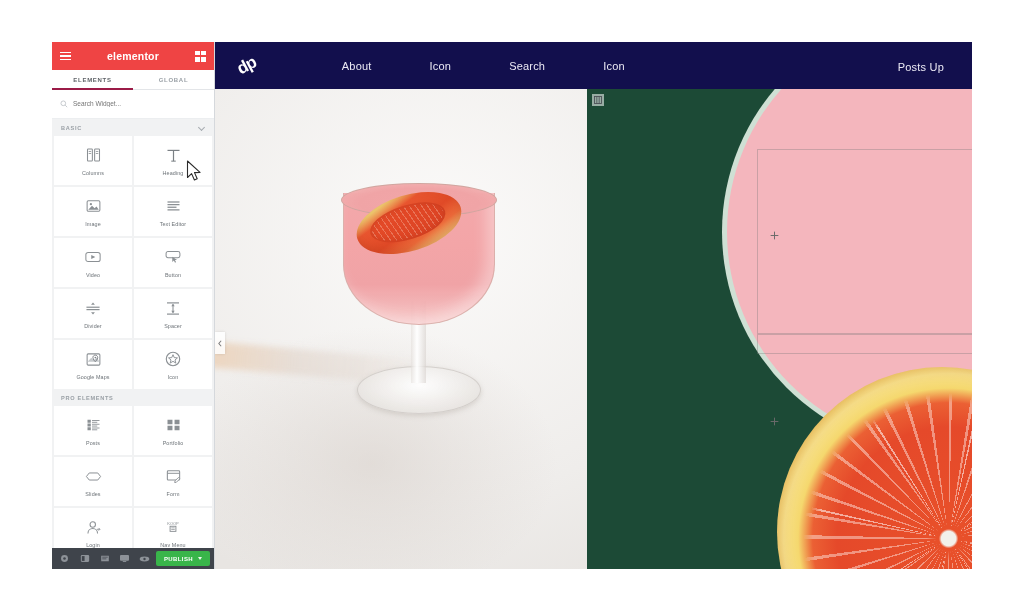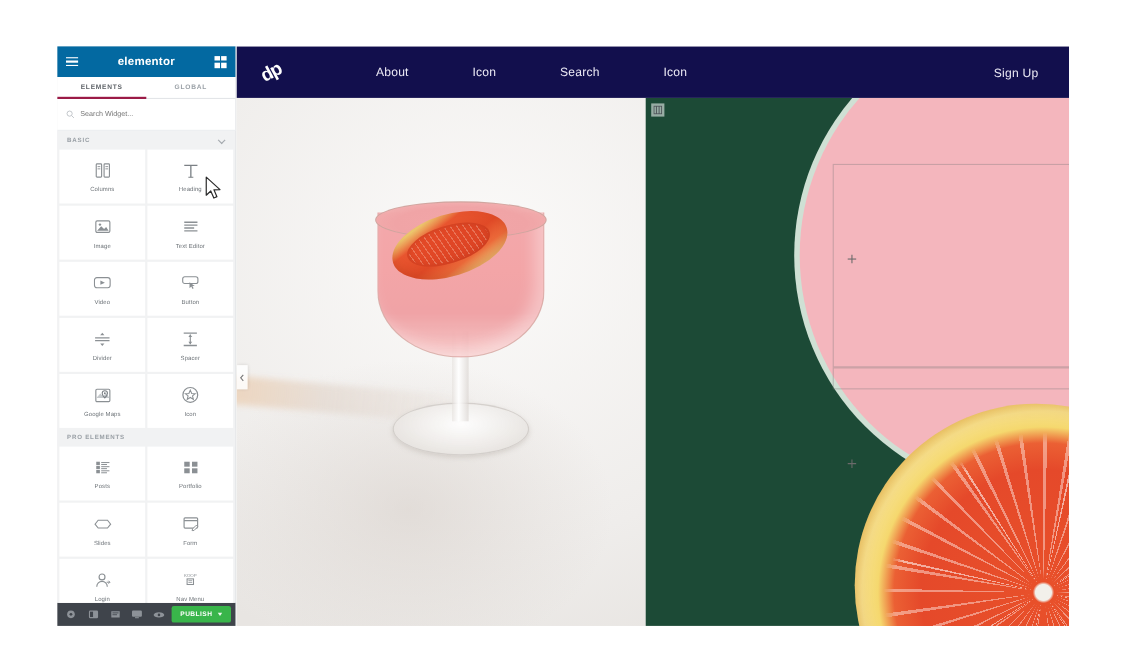--- a/index.html
+++ b/index.html
@@ -23,21 +23,21 @@
   
   #panel {
     position: absolute; left: 0; top: 0;
     width: 163px; height: 527px;
     background: #f1f2f3;
     border-right: 1px solid #d5d8dc;
     display: flex; flex-direction: column;
   }
 
   .panel-header {
-    height: 22px; background: #0369a1;
+    height: 22px; background: #ef4444;
     display: flex; align-items: center; justify-content: space-between;
     padding: 14px 8px; flex: 0 0 auto;
   }
   .panel-header .logo {
     color: #ffffff; font-size: 10.5px; font-weight: bold;
     letter-spacing: .2px; line-height: 1;
   }
   .hdr-ico { width: 11px; height: 11px; position: relative; cursor: pointer; }
   .hdr-ico.burger::before, .hdr-ico.burger::after,
   .hdr-ico.burger > i {
@@ -557,21 +557,21 @@
 
       <div class="site-nav">
         <div class="site-logo">dp</div>
         <div class="nav-center">
           <span class="nav-link">About</span>
           <span class="nav-link">Icon</span>
           <span class="nav-link">Search</span>
           <span class="nav-link">Icon</span>
         </div>
         <div class="nav-right">
-          <span class="nav-link">Sign Up</span>
+          <span class="nav-link">Posts Up</span>
         </div>
       </div>
 
       <div class="site-body">
 
         <div class="half-left">
           <div class="photo-bg"></div>
           <div class="photo-shadow"></div>
           <div class="glass-wrap">
             <div class="glass-foot"></div>

